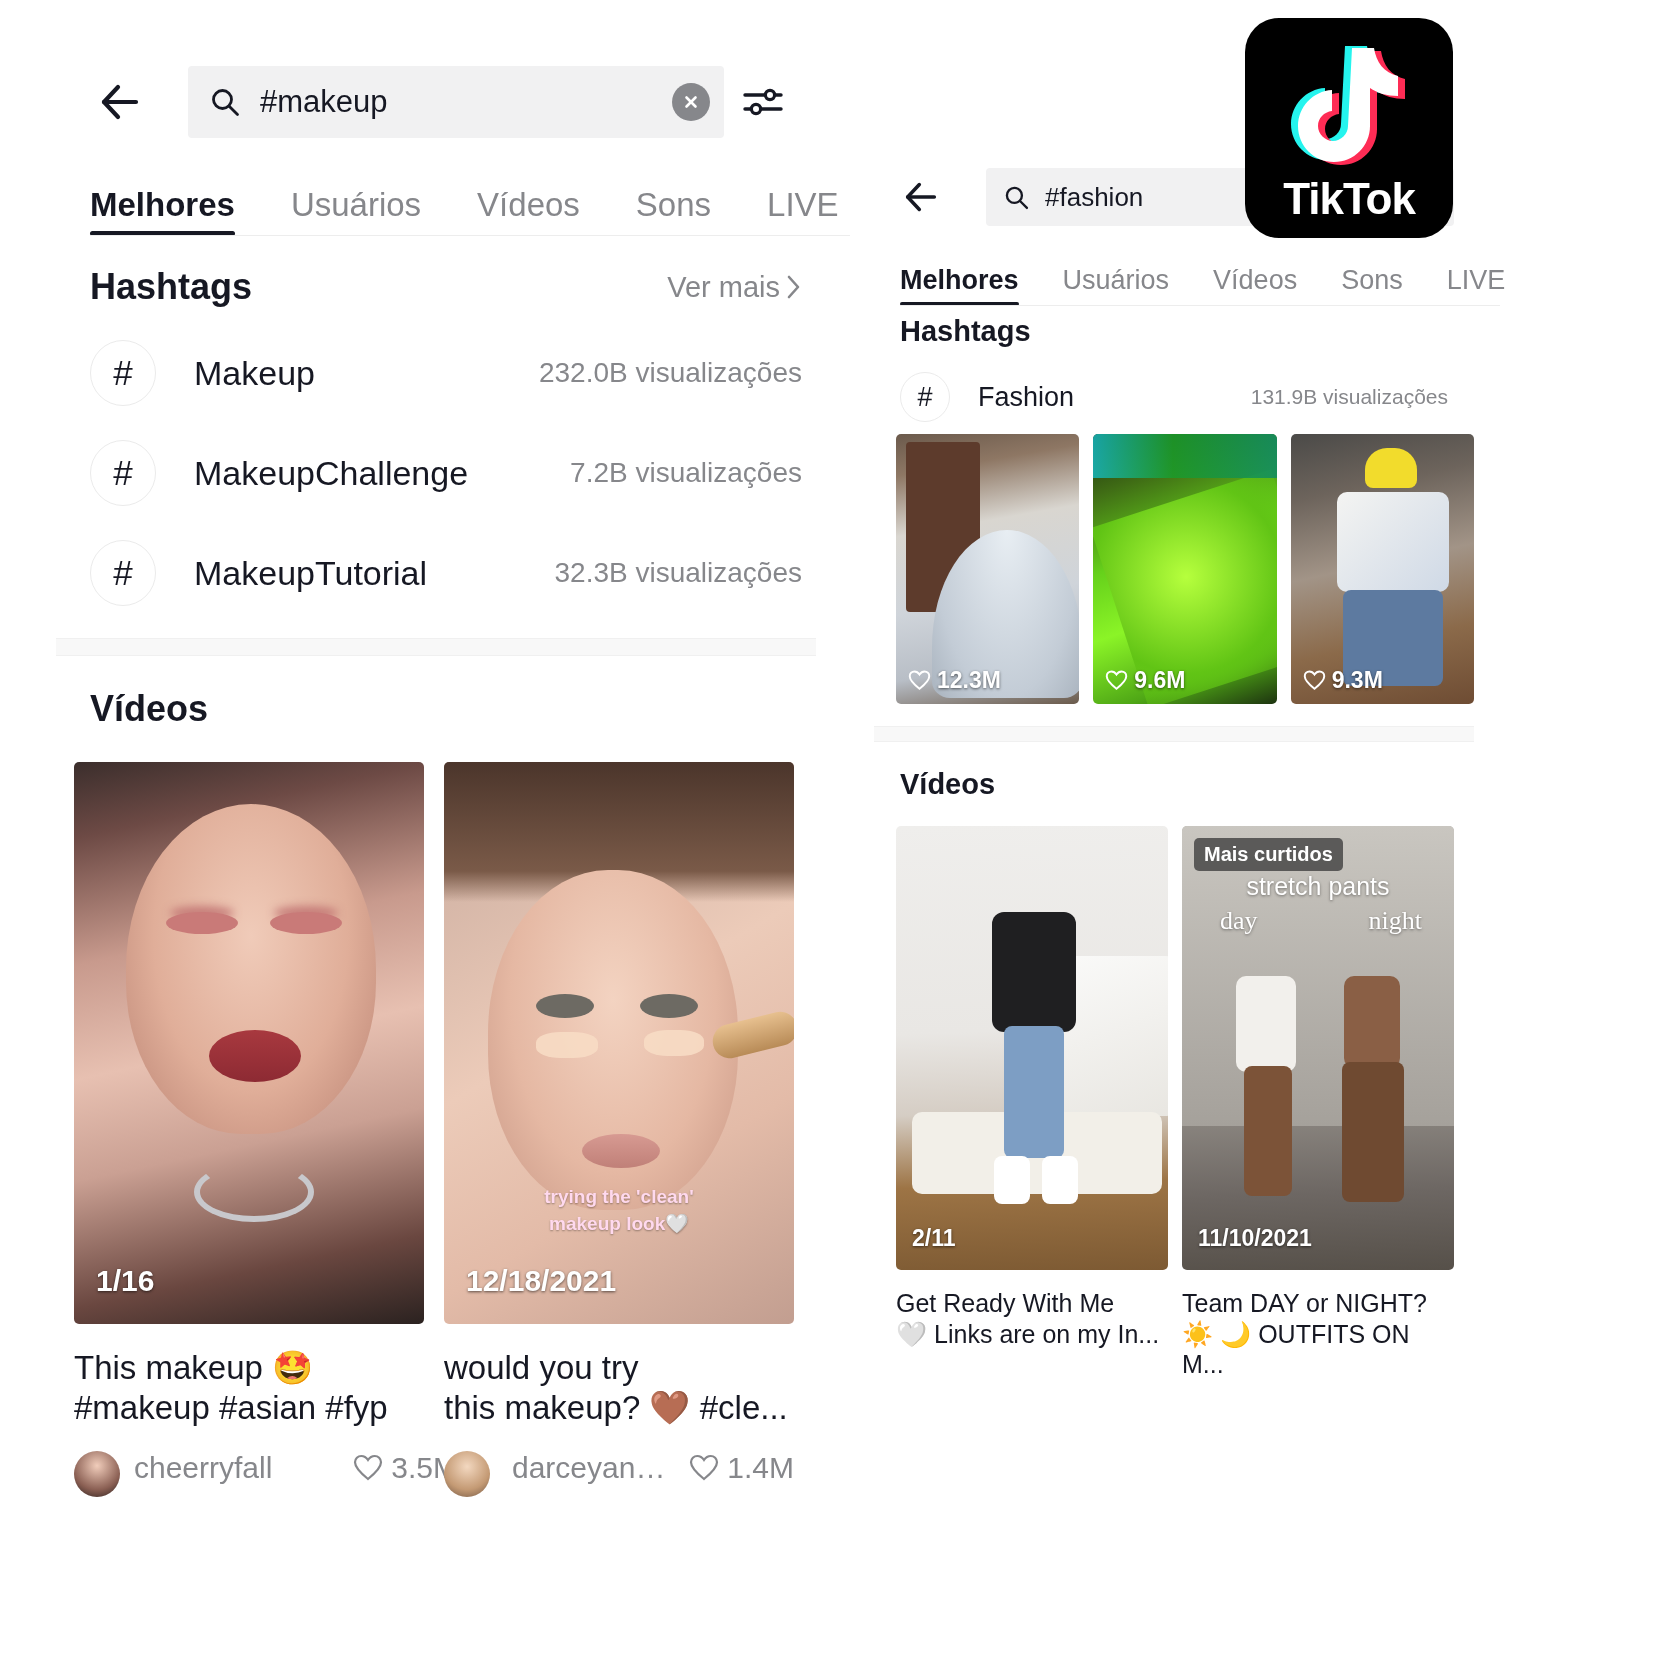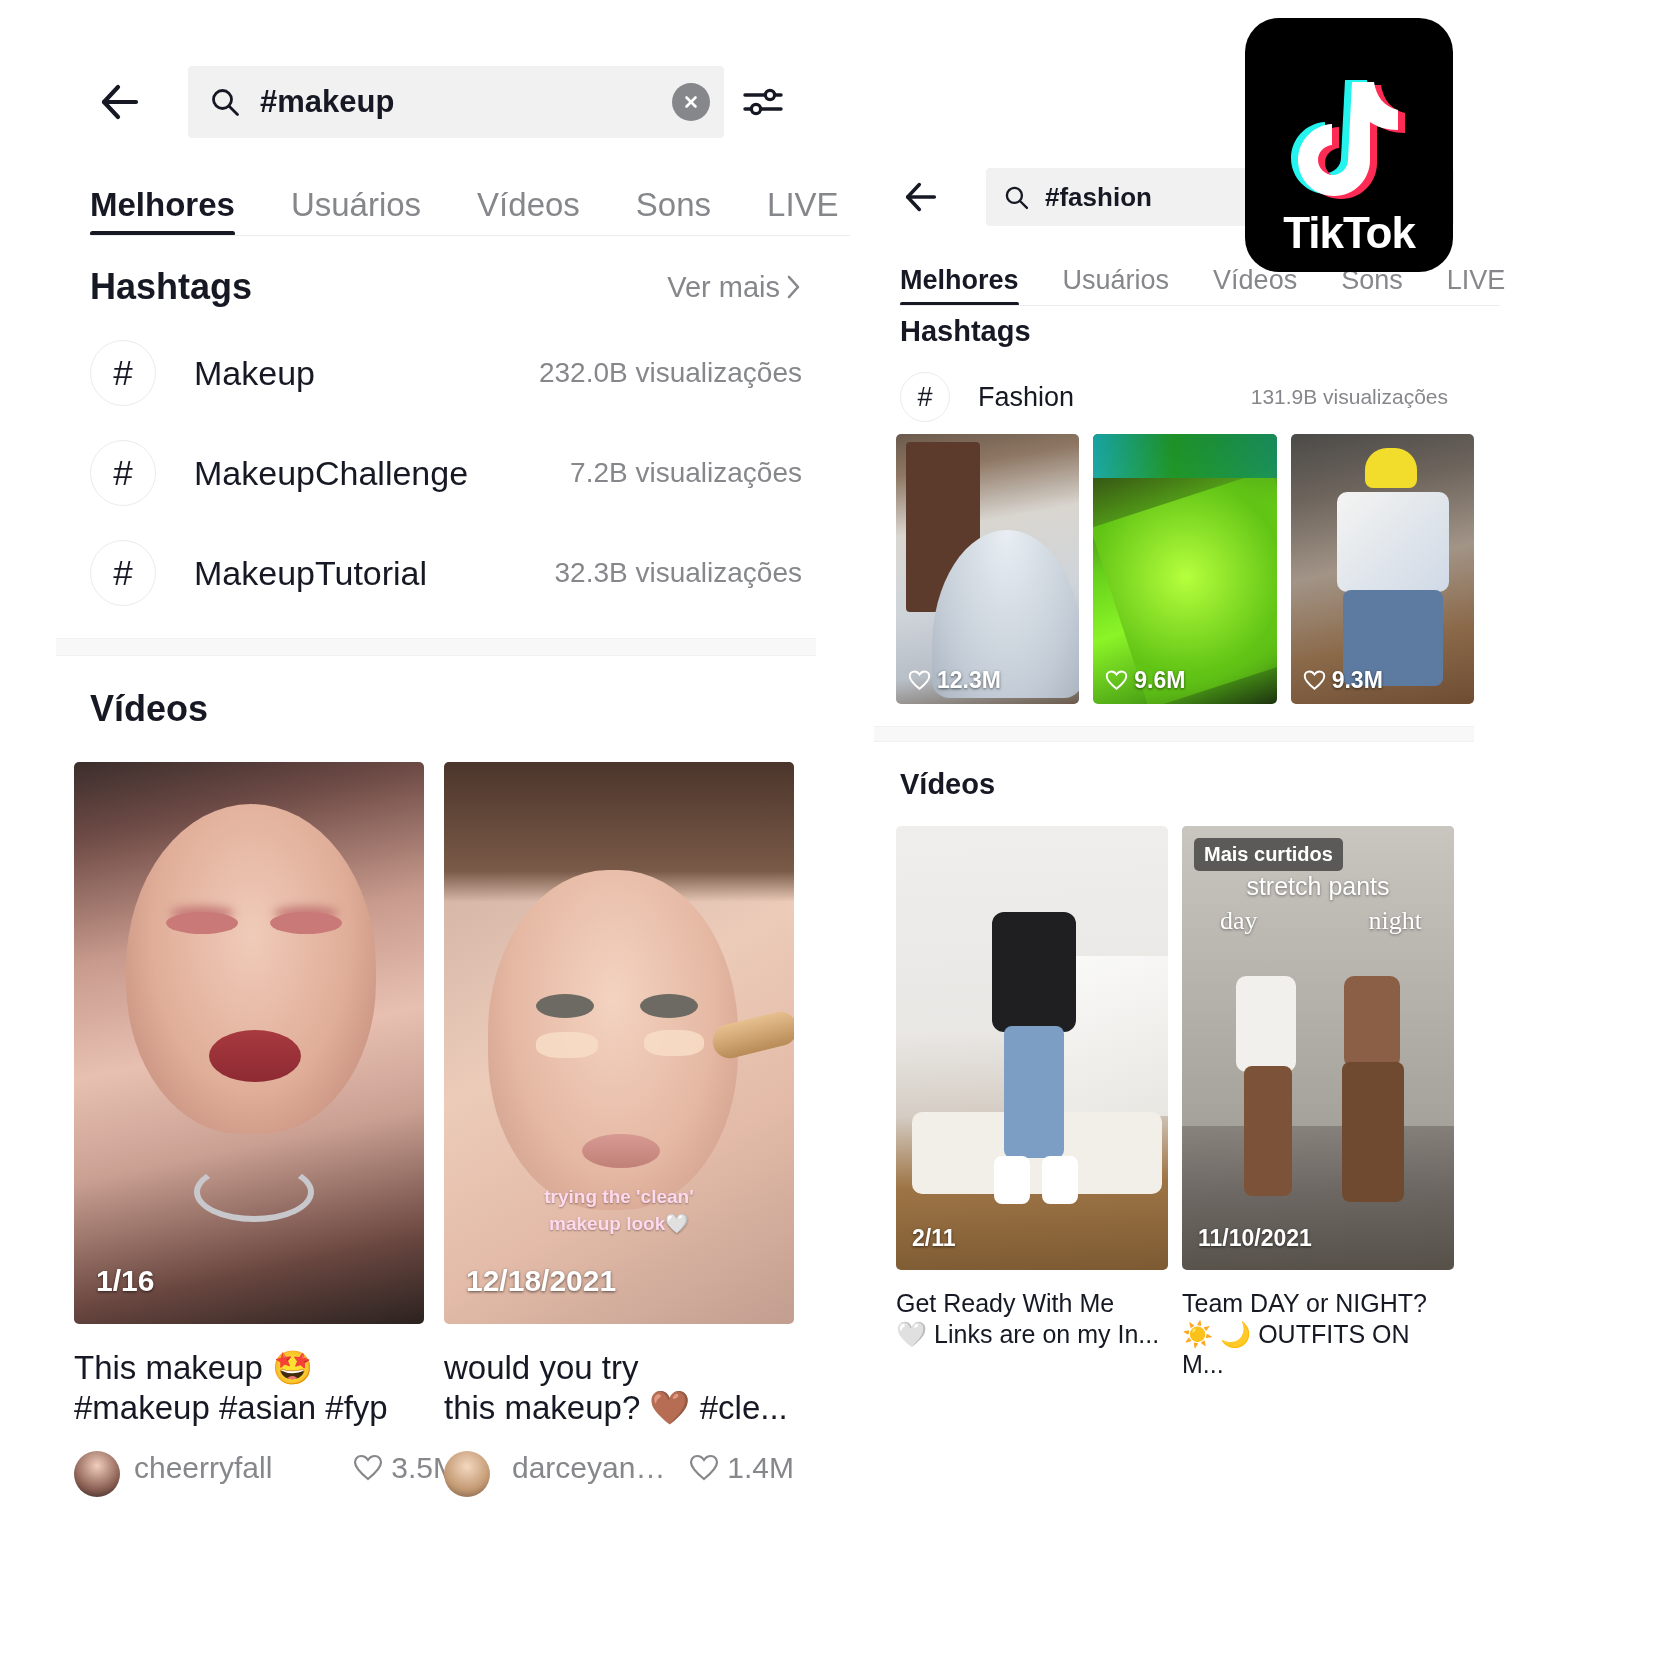--- a/index.html
+++ b/index.html
@@ -15,21 +15,21 @@
   .panel { position: absolute; background: #fff; }
 
   
   .search-row { display: flex; align-items: center; }
   .back-btn { flex: 0 0 auto; display: flex; align-items: center; justify-content: center; cursor: pointer; }
   .search-field {
     flex: 1 1 auto; display: flex; align-items: center;
     background: #f1f1f2; border-radius: 4px; position: relative;
   }
   .search-glass { flex: 0 0 auto; display: flex; align-items: center; }
-  .search-text { flex: 1 1 auto; color: #161823; white-space: nowrap; overflow: hidden; font-weight: bold; }
+  .search-text { flex: 1 1 auto; color: #161823; white-space: nowrap; overflow: hidden; }
   .clear-btn {
     flex: 0 0 auto; border-radius: 50%; background: #86878b;
     display: flex; align-items: center; justify-content: center; cursor: pointer;
   }
   .filter-btn { flex: 0 0 auto; display: flex; align-items: center; justify-content: center; cursor: pointer; }
 
   
   .tabs { display: flex; align-items: flex-end; position: relative; }
   .tab { position: relative; white-space: nowrap; color: #86878b; cursor: pointer; }
   .tab.active { color: #161823; font-weight: bold; }
@@ -375,21 +375,21 @@
                     font-family:'Liberation Serif', serif; text-shadow:0 1px 3px rgba(0,0,0,.45);">night</div>
         <div class="badge-date" style="left:16px; bottom:18px; font-size:23px;">11/10/2021</div>
       </div>
       <div class="caption" style="margin-top:18px; font-size:25px;">
         <div>Team DAY or NIGHT?</div>
         <div>☀️ 🌙 OUTFITS ON M...</div>
       </div>
     </div>
   </div>
 
-  <div class="tt-logo" style="left:1245px; top:18px; width:208px; height:254px; padding-bottom:14px;">
+  <div class="tt-logo" style="left:1245px; top:18px; width:208px; height:220px; padding-bottom:14px;">
     <svg width="118" height="128" viewBox="0 0 118 128" style="margin-top:12px;">
 
       <path d="M62 4 h22 c2 14 10 25 24 28 v20 c-11 0-21-3-28-8 v38 c0 20-16 36-36 36 S8 102 8 82 c0-19 15-35 34-36 v21 c-8 1-14 7-14 15 0 8 7 15 15 15 s15-7 15-15 Z" fill="#25f4ee" transform="translate(-7,-2)"></path>
 
       <path d="M62 4 h22 c2 14 10 25 24 28 v20 c-11 0-21-3-28-8 v38 c0 20-16 36-36 36 S8 102 8 82 c0-19 15-35 34-36 v21 c-8 1-14 7-14 15 0 8 7 15 15 15 s15-7 15-15 Z" fill="#fe2c55" transform="translate(7,3)"></path>
 
       <path d="M62 4 h22 c2 14 10 25 24 28 v20 c-11 0-21-3-28-8 v38 c0 20-16 36-36 36 S8 102 8 82 c0-19 15-35 34-36 v21 c-8 1-14 7-14 15 0 8 7 15 15 15 s15-7 15-15 Z" fill="#ffffff"></path>
     </svg>
     <div class="tt-word" style="font-size:44px; margin-top:2px;">TikTok</div>
   </div>

